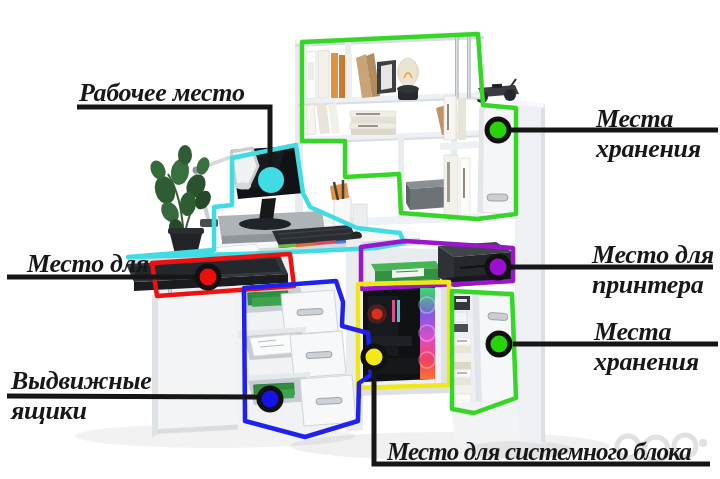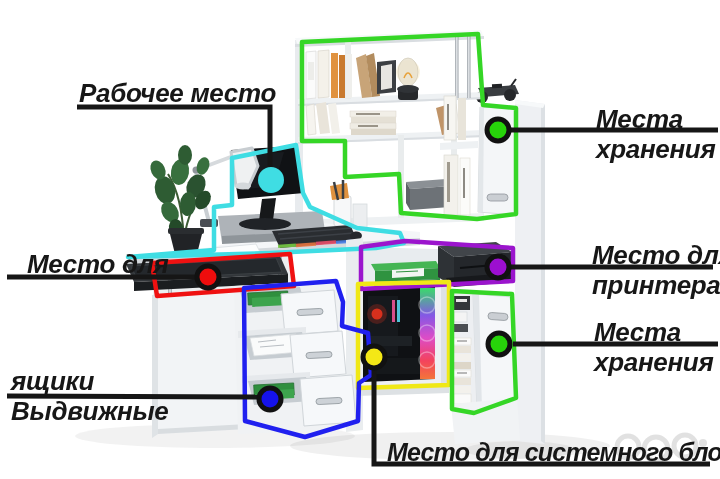--- a/index.html
+++ b/index.html
@@ -1,17 +1,17 @@
 <!DOCTYPE html>
 <html><head>
 <meta charset="utf-8">
 <style>
   html,body{margin:0;padding:0;background:#ffffff;}
   .stage{position:relative;width:720px;height:479px;background:#ffffff;overflow:hidden;
-         font-family:Liberation Sans, sans-serif;}
+         font-family:Liberation Serif, serif;}
   .stage svg{position:absolute;left:0;top:0;}
   .label{position:absolute;color:#171717;font-style:italic;font-weight:700;
          font-size:26px;line-height:30px;letter-spacing:-0.3px;white-space:nowrap;z-index:5;}
   .label .ln{display:block;}
   .label-system{font-size:25px;letter-spacing:-0.8px;}
 </style>
 </head>
 <body>
 
 <div class="stage">
@@ -337,20 +337,20 @@
     <span class="ln">Место для</span>
     <span class="ln">принтера</span>
   </div>
 
   <div class="label" style="left:594px;top:317px;">
     <span class="ln">Места</span>
     <span class="ln">хранения</span>
   </div>
 
   <div class="label" style="left:11px;top:366px;">
+    <span class="ln">Выдвижные</span>
     <span class="ln">ящики</span>
-    <span class="ln">Выдвижные</span>
   </div>
 
   <div class="label label-system" style="left:387px;top:437px;">
     <span class="ln">Место для системного блока</span>
   </div>
 </div>
 
 </body></html>

